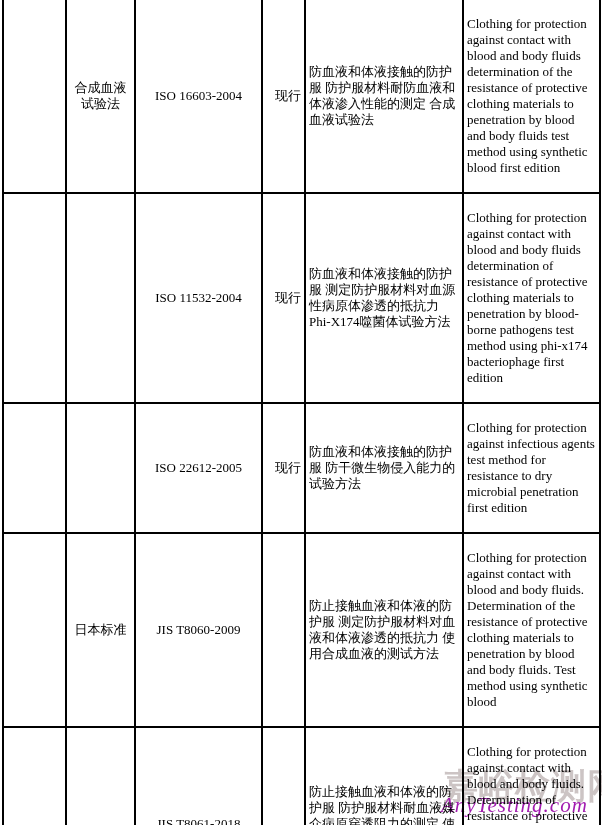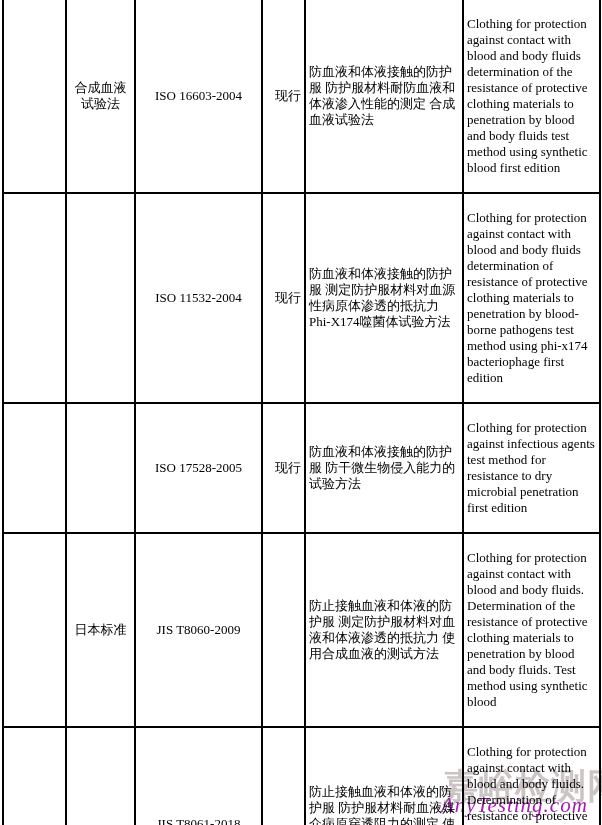--- a/index.html
+++ b/index.html
@@ -55,21 +55,21 @@
         <td class="c1"></td>
         <td class="c2"></td>
         <td class="c3">ISO 11532-2004</td>
         <td class="c4">现行</td>
         <td class="c5">防血液和体液接触的防护服 测定防护服材料对血源性病原体渗透的抵抗力 Phi-X174噬菌体试验方法</td>
         <td class="c6">Clothing for protection against contact with blood and body fluids determination of resistance of protective clothing materials to penetration by blood-borne pathogens test method using phi-x174 bacteriophage first edition</td>
       </tr>
       <tr style="height:90px">
         <td class="c1"></td>
         <td class="c2"></td>
-        <td class="c3">ISO 17528-2005</td>
+        <td class="c3">ISO 22612-2005</td>
         <td class="c4">现行</td>
         <td class="c5">防血液和体液接触的防护服 防干微生物侵入能力的试验方法</td>
         <td class="c6">Clothing for protection against infectious agents test method for resistance to dry microbial penetration first edition</td>
       </tr>
       <tr style="height:149px">
         <td class="c1"></td>
         <td class="c2">日本标准</td>
         <td class="c3">JIS T8060-2009</td>
         <td class="c4"></td>
         <td class="c5">防止接触血液和体液的防护服 测定防护服材料对血液和体液渗透的抵抗力 使用合成血液的测试方法</td>

